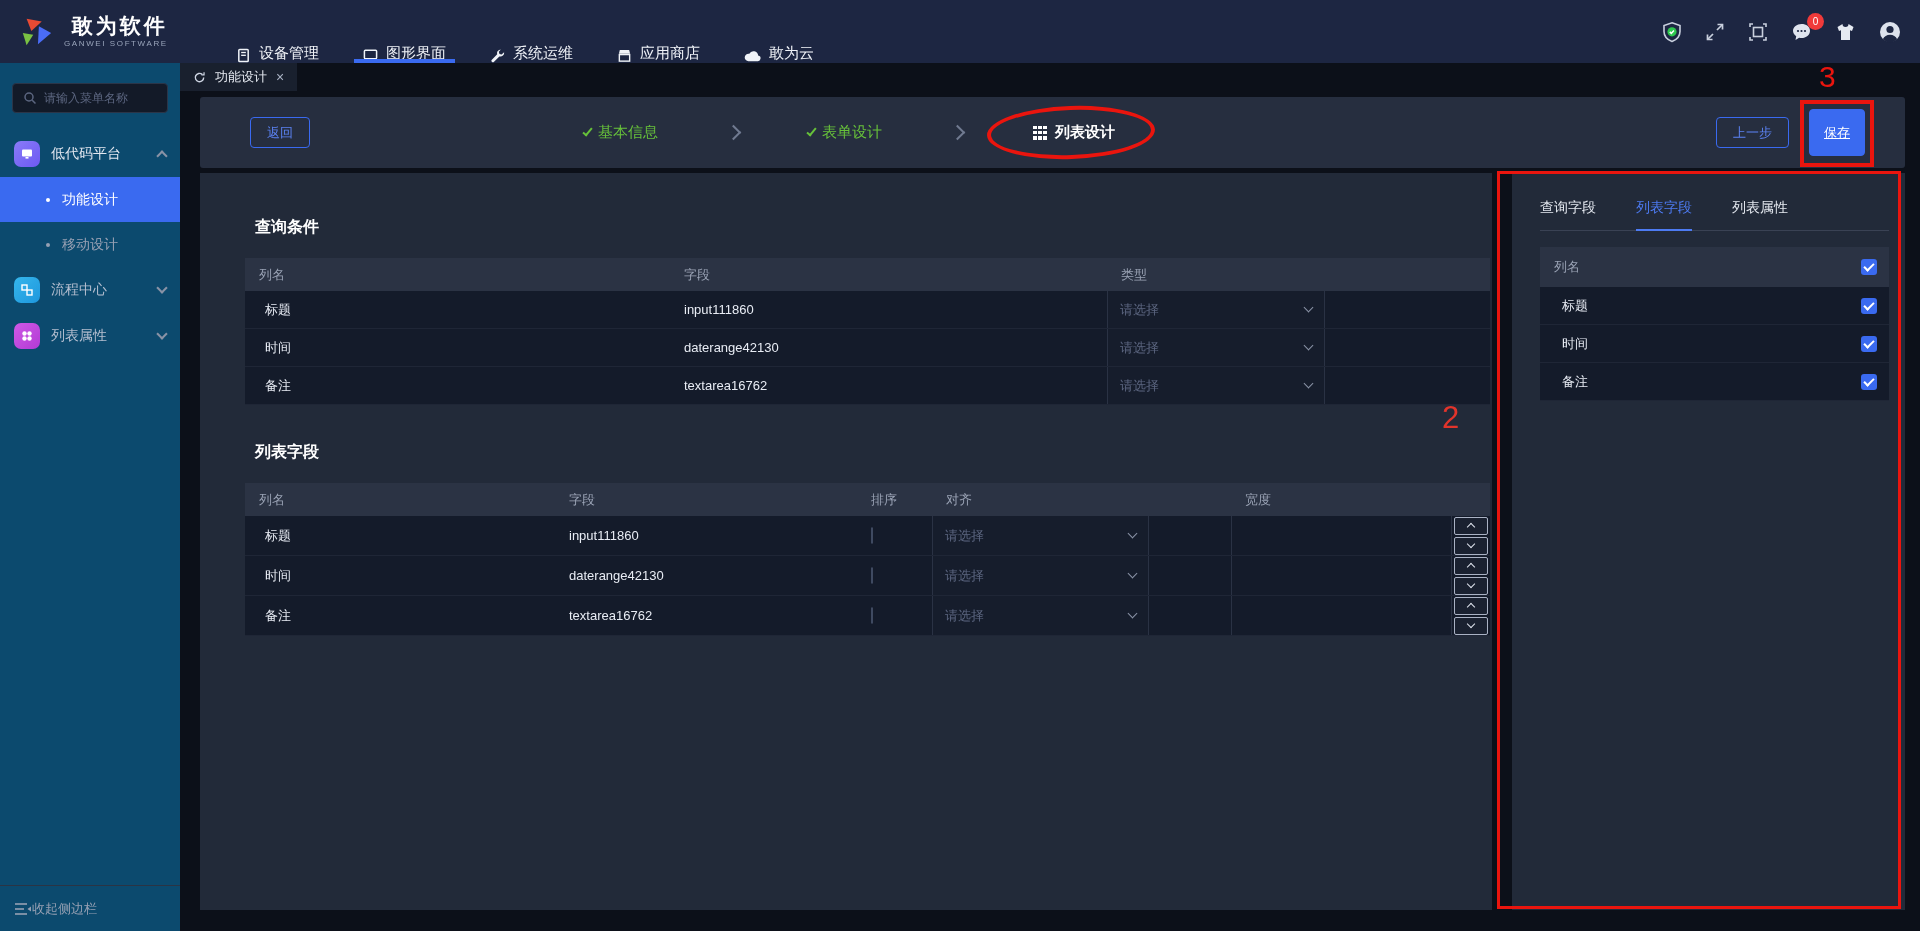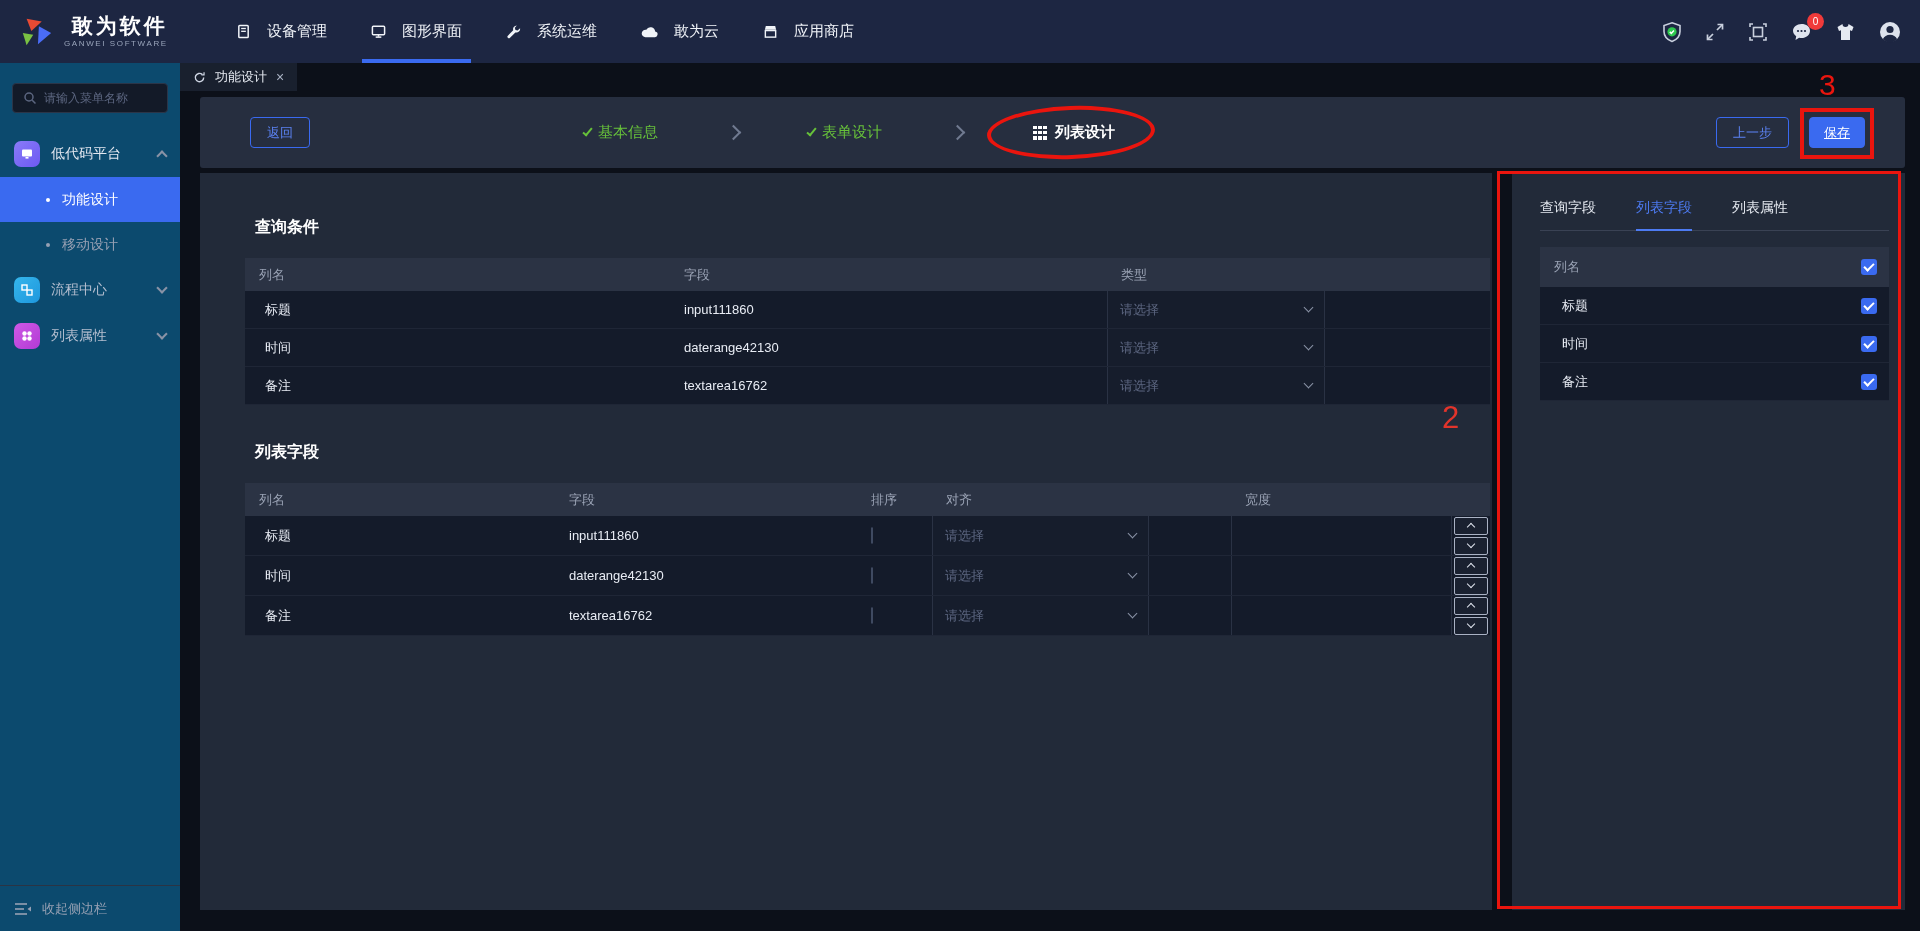--- a/index.html
+++ b/index.html
@@ -8,21 +8,21 @@
     background: #0c1019; color: #dfe4ee;
     font-family: "Liberation Sans", "DejaVu Sans", sans-serif;
   }
   
   .topbar { position:absolute; top:0; left:0; width:1920px; height:63px; background:#1d2642; display:flex; align-items:center; z-index:30; }
   .brand { width:188px; display:flex; align-items:center; gap:10px; padding-left:20px; flex:none;text-align:right; }
   .brand-text { display:flex; flex-direction:column; line-height:1.05; }
   .brand-name { font-size:21px; font-weight:bold; color:#fff; letter-spacing:3px; }
   .brand-sub { font-size:8px; color:#9aa5bb; letter-spacing:1.6px; margin-top:3px; }
   .nav { display:flex; align-items:center; height:100%; margin-left:26px; }
-  .nav-item { height:100%; display:flex; align-items:center; gap:16px; padding:0 22px; font-size:15px; color:#f0f3f8; position:relative; cursor:pointer; }
+  .nav-item { height:100%; display:flex; align-items:flex-end; gap:8px; padding:0 22px; font-size:15px; color:#f0f3f8; position:relative; cursor:pointer; }
   .nav-item.active::after { content:""; position:absolute; left:13px; right:13px; bottom:0; height:4px; background:#3a6af0; }
   .top-icons { margin-left:auto; display:flex; align-items:center; gap:21px; padding-right:18px; }
   .top-icon { position:relative; display:flex; cursor:pointer; }
   .badge { position:absolute; top:-8px; right:-11px; min-width:17px; height:17px; border-radius:9px; background:#f03a3a; color:#fff; font-size:10px; display:flex; align-items:center; justify-content:center; padding:0 4px; }
   
   .sidebar { position:absolute; top:63px; left:0; bottom:0; width:180px; background:#0c4a6e; display:flex; flex-direction:column; z-index:20; }
   .search-box { margin:20px 12px 8px; height:30px; background:#131a28; border:1px solid #2b3548; border-radius:4px; display:flex; align-items:center; gap:7px; padding:0 10px; }
   .search-box input { flex:1; min-width:0; background:transparent; border:none; outline:none; color:#cfd6e4; font-size:12px; font-family:inherit; }
   .search-box input::placeholder { color:#5c6680; }
   .menu { margin-top:10px; }
@@ -31,30 +31,30 @@
   .gicon { width:26px; height:26px; border-radius:7px; display:flex; align-items:center; justify-content:center; flex:none; }
   .gicon.purple { background:linear-gradient(135deg,#8a7bf8,#6c59f2); }
   .gicon.cyan { background:linear-gradient(135deg,#35b6ec,#1e97dd); }
   .gicon.magenta { background:linear-gradient(135deg,#cf59e6,#b23ad4); }
   .menu-chev { margin-left:auto; width:8px; height:8px; border-right:2px solid #8a93a6; border-bottom:2px solid #8a93a6; }
   .menu-chev.up { transform:rotate(-135deg); margin-top:4px; }
   .menu-chev.down { transform:rotate(45deg); margin-bottom:4px; }
   .sub-item { height:45px; display:flex; align-items:center; padding-left:46px; font-size:14px; color:#97a0b3; cursor:pointer; }
   .sub-item .dot { width:4px; height:4px; border-radius:50%; background:currentColor; margin-right:12px; flex:none; }
   .sub-item.active { background:#3a6af0; color:#fff; }
-  .sidebar-bottom { margin-top:auto; border-top:1px solid #2b3444; height:46px; display:flex; align-items:center; gap:10px; padding:0 14px; color:#97a0b3; font-size:13px; cursor:pointer; }
+  .sidebar-bottom { margin-top:auto; border-top:1px solid #2b3444; height:46px; display:flex; align-items:center; padding:0 14px; color:#97a0b3; font-size:13px; cursor:pointer; }
   
   .main { position:absolute; top:63px; left:180px; right:0; bottom:0; }
   .tabbar { height:28px; display:flex; background:#0c1019; }
   .tab { display:flex; align-items:center; gap:9px; padding:0 13px; background:#19202e; color:#e5e9f0; font-size:13px; cursor:pointer; }
   .tab-close { font-size:14px; color:#aab3c5; cursor:pointer; }
   .toolbar { margin:6px 15px 0 20px; height:71px; background:#262e3f; border-radius:3px; display:flex; align-items:center; padding:0 40px 0 50px; position:relative; }
   .btn { font-family:inherit; font-size:13px; border-radius:4px; cursor:pointer; line-height:1; }
   .btn-outline { background:transparent; border:1px solid #3a6af0; color:#5b82f2; padding:8px 16px; }
-  .btn-primary { background:#3a6af0; border:1px solid #3a6af0; color:#fff; padding:8px 14px;text-decoration:underline; }
+  .btn-primary { background:#3a6af0; border:1px solid #3a6af0; color:#fff; padding:16px 14px;text-decoration:underline; }
   .steps { position:absolute; left:385px; top:0; bottom:0; display:flex; align-items:center; gap:70px; }
   .step { display:flex; align-items:center; gap:8px; font-size:15px; }
   .step.done { color:#67c23a; }
   .check-glyph { width:5px; height:10px; border-right:2px solid #67c23a; border-bottom:2px solid #67c23a; transform:rotate(40deg); margin-top:-4px; }
   .step.current { color:#fff; font-weight:bold; position:relative; }
   .grid-glyph { width:14px; height:14px; display:grid; grid-template-columns:repeat(3,1fr); grid-template-rows:repeat(3,1fr); gap:1.5px; }
   .grid-glyph span { background:#fff; }
   .sep-chev { width:11px; height:11px; border-right:2px solid #707a90; border-bottom:2px solid #707a90; transform:rotate(-45deg); }
   .toolbar-right { margin-left:auto; display:flex; align-items:center; gap:20px; }
   
@@ -132,31 +132,31 @@
         </svg>
       <span>图形界面</span>
     </div>
     <div class="nav-item">
       <svg width="15" height="15" viewBox="0 0 16 16">
           <path d="M11.5 1.5 a4 4 0 0 0 -3.8 5.2 L2 12.4 a1.6 1.6 0 0 0 2.3 2.3 L10 9 a4 4 0 0 0 5-4.6 l-2.6 2.6 -2.3-0.7 -0.7-2.3 z" fill="#f0f3f8"></path>
         </svg>
       <span>系统运维</span>
     </div>
     <div class="nav-item">
-      <svg width="17" height="14" viewBox="0 0 18 14">
-          <path d="M5 12.5 a4 4 0 1 1 .6-7.9 A5 5 0 0 1 15 6.5 A3 3 0 0 1 14 12.5 z" fill="#f0f3f8"></path>
-        </svg>
-      <span>敢为云</span>
-    </div>
-    <div class="nav-item">
       <svg width="15" height="15" viewBox="0 0 16 16">
           <path d="M2 6 L3 2 h10 l1 4 z" fill="#f0f3f8"></path>
           <rect x="2.5" y="7" width="11" height="7" fill="none" stroke="#f0f3f8" stroke-width="1.5"></rect>
         </svg>
       <span>应用商店</span>
+    </div>
+    <div class="nav-item">
+      <svg width="17" height="14" viewBox="0 0 18 14">
+          <path d="M5 12.5 a4 4 0 1 1 .6-7.9 A5 5 0 0 1 15 6.5 A3 3 0 0 1 14 12.5 z" fill="#f0f3f8"></path>
+        </svg>
+      <span>敢为云</span>
     </div>
   </nav>
   <div class="top-icons">
     <span class="top-icon">
       <svg width="22" height="22" viewBox="0 0 22 22">
           <path d="M11 1.8 L19 4.6 V10.5 C19 15.5 15.5 18.8 11 20.5 C6.5 18.8 3 15.5 3 10.5 V4.6 Z" fill="none" stroke="#c9d0de" stroke-width="1.6"></path>
           <circle cx="11" cy="10.8" r="4.6" fill="#2ec84e"></circle>
           <path d="M8.8 10.9 l1.5 1.5 2.6-2.9" stroke="#fff" stroke-width="1.5" fill="none"></path>
         </svg>
     </span>

